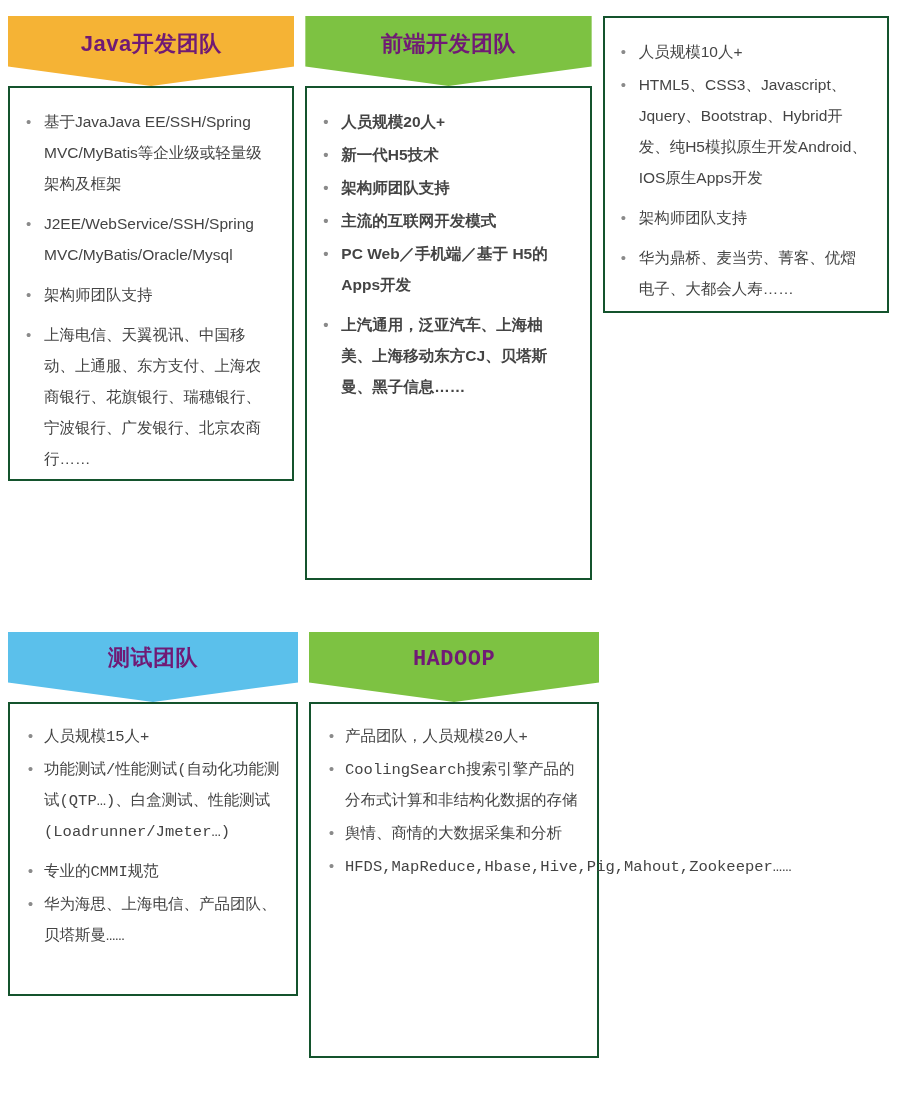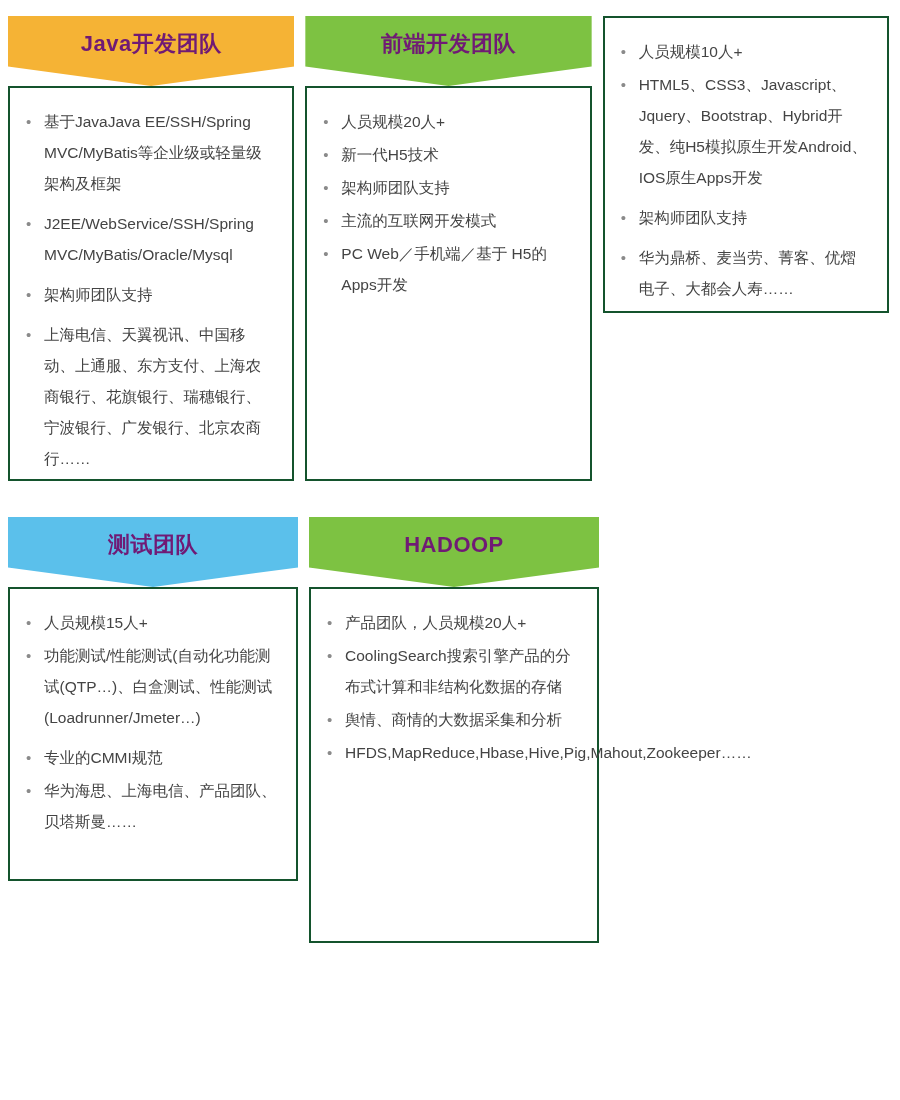--- a/index.html
+++ b/index.html
@@ -19,21 +19,21 @@
     width: 900px;
     height: 1100px;
     box-sizing: border-box;
     padding: 16px 0 0 0;
   }
   .row {
     display: flex;
     align-items: flex-start;
   }
   .row-1 { margin-left: 8px; }
-  .row-2 { margin-left: 8px; margin-top: 36px; }
+  .row-2 { margin-left: 8px; margin-top: 52px; font-family: Liberation Mono, monospace; }
 
   .card {
     width: 290px;
     margin-right: 11px;
     position: relative;
   }
 
   
   .banner {
     position: relative;
@@ -53,21 +53,21 @@
     padding-bottom: 14px;
     white-space: nowrap;
   }
 
   .body-box {
     border: 2px solid #14532d;
     box-sizing: border-box;
     padding: 18px 16px 14px 14px;
   }
   .body-box.tall-1 { height: 395px; }
-  .body-box.tall-2 { height: 395px; }
+  .body-box.tall-2 { height: 494px; font-weight: bold; }
   .body-box.tall-3 { height: 297px; }
   .body-box.tall-4 { height: 294px; }
   .body-box.tall-5 { height: 356px; }
 
   ul.items {
     list-style: none;
     margin: 0;
     padding: 0;
   }
   ul.items li {
@@ -113,20 +113,21 @@
       <div class="banner" style="background:#7dc242;">
         <span class="banner-title">前端开发团队</span>
       </div>
       <div class="body-box tall-2">
         <ul class="items">
           <li>人员规模20人+</li>
           <li>新一代H5技术</li>
           <li>架构师团队支持</li>
           <li>主流的互联网开发模式</li>
           <li class="gap">PC Web／手机端／基于 H5的Apps开发</li>
+          <li>上汽通用，泛亚汽车、上海柚美、上海移动东方CJ、贝塔斯曼、黑子信息……</li>
         </ul>
       </div>
     </div>
 
     <div class="card">
       <div class="body-box tall-3">
         <ul class="items">
           <li>人员规模10人+</li>
           <li class="gap">HTML5、CSS3、Javascript、Jquery、Bootstrap、Hybrid开发、纯H5模拟原生开发Android、IOS原生Apps开发</li>
           <li class="gap">架构师团队支持</li>

